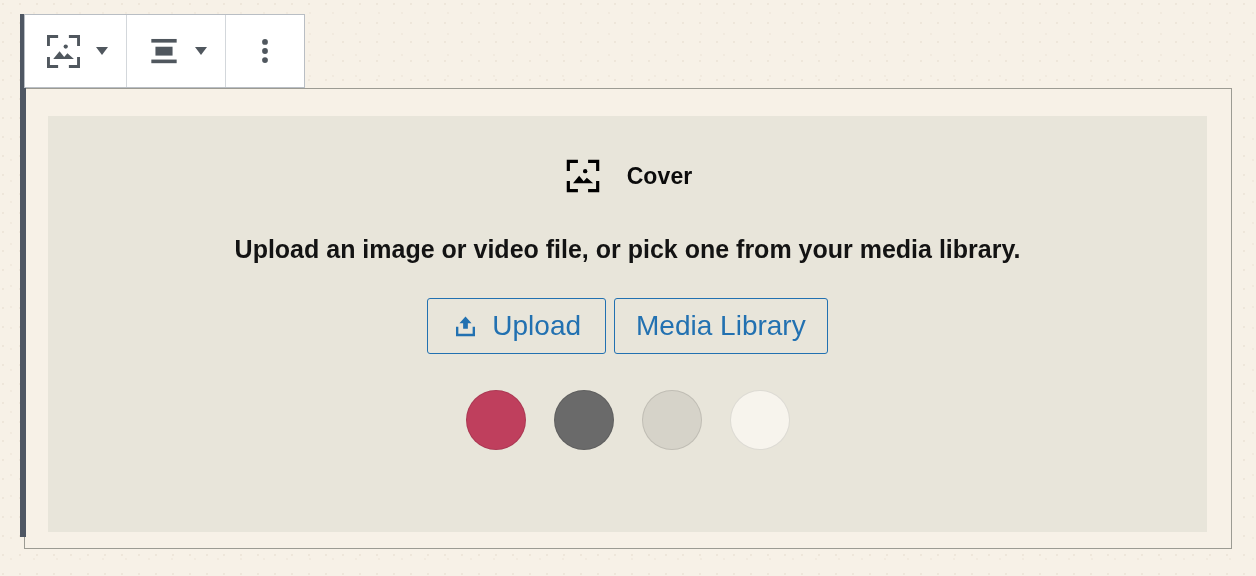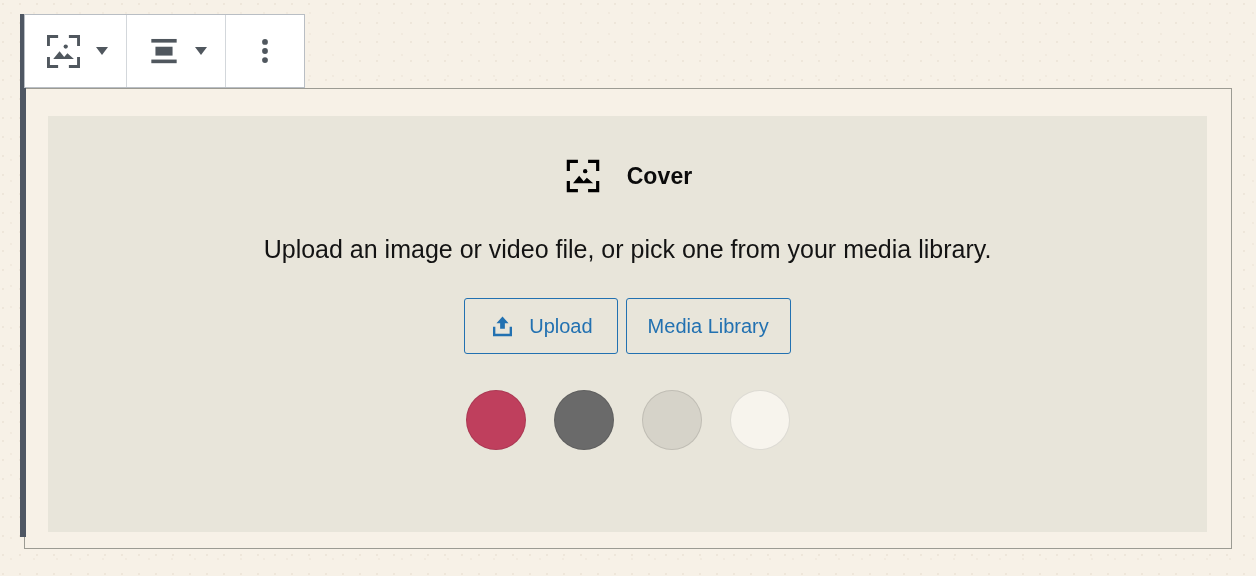--- a/index.html
+++ b/index.html
@@ -125,21 +125,21 @@
     letter-spacing: 0.1px;
   }
 
   
   #placeholder-instructions {
     font-size: 25px;
     color: #131313;
     margin-top: 29px;
     margin-bottom: 0;
     text-align: center;
-    font-weight: normal;
+    font-weight: bold;
   }
 
   
   #placeholder-actions {
     display: flex;
     align-items: center;
     gap: 8px;
     margin-top: 34px;
   }
   .pl-button {
@@ -147,21 +147,21 @@
     align-items: center;
     justify-content: center;
     gap: 13px;
     height: 56px;
     padding: 0 24px;
     box-sizing: border-box;
     background: transparent;
     border: 1.5px solid #2271b1;
     border-radius: 3px;
     color: #2271b1;
-    font-size: 20px;
+    font-size: 28px;
     font-family: "Liberation Sans", sans-serif;
     cursor: pointer;
     line-height: 1;
   }
   #media-library-button {
     padding: 4px 21px;
   }
 
   
   #color-swatches {

